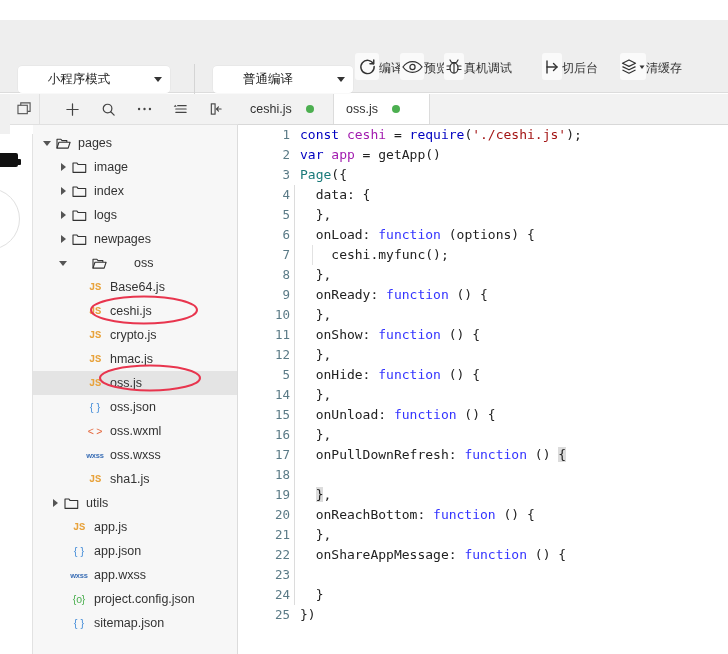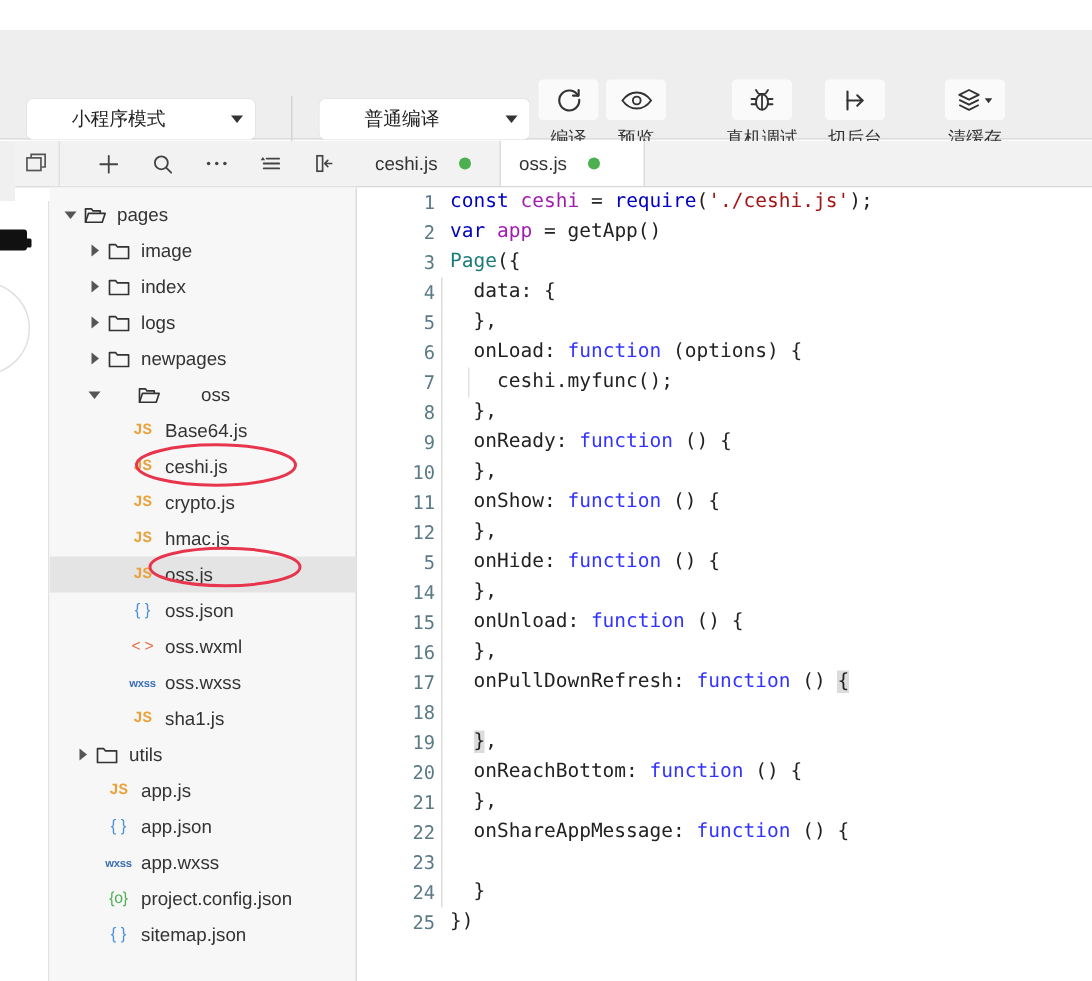--- a/index.html
+++ b/index.html
@@ -25,21 +25,21 @@
     font-size:12.5px; color:#222; box-shadow:0 0 0 0.5px rgba(0,0,0,.05);text-align:center;
   }
   .tb-select .lbl{ flex:1; white-space:nowrap; }
   .caret{
     width:0;height:0;border-left:4px solid transparent;border-right:4px solid transparent;
     border-top:5px solid #333; margin-left:14px;
   }
   .sep{ position:absolute; width:1px; background:#d4d4d4; }
 
   .tbtn{
-    position:absolute; width:48px; display:flex; flex-direction:column;
+    position:absolute; width:48px; display:flex; flex-direction:row;
     align-items:center; cursor:pointer; top:33px;
   }
   .tbtn .ico{
     width:40px;height:27px;background:#fafafa;border-radius:3px;
     display:flex;align-items:center;justify-content:center;
   }
   .tbtn .cap{ font-size:12px; color:#333; margin-top:4px; white-space:nowrap; }
 
   
   .rail{ position:absolute; left:0; top:94px; width:10px; height:560px; background:#f0f0f0; }
@@ -176,21 +176,21 @@
     <div class="tbtn" style="left:400px;">
       <div class="ico">
         <svg width="21" height="16" viewBox="0 0 22 14">
           <path d="M1 7c3-4.2 6.3-5.6 10-5.6S18 2.8 21 7c-3 4.2-6.3 5.6-10 5.6S4 11.2 1 7z" fill="none" stroke="#333" stroke-width="1.3"></path>
           <circle cx="11" cy="7" r="2.7" fill="none" stroke="#333" stroke-width="1.3"></circle>
         </svg>
       </div>
       <div class="cap">预览</div>
     </div>
 
-    <div class="tbtn" style="left:478px; width:60px;">
+    <div class="tbtn" style="left:444px; width:60px;">
       <div class="ico">
         <svg width="20" height="20" viewBox="0 0 20 20">
           <ellipse cx="10" cy="11" rx="4" ry="5.2" fill="none" stroke="#333" stroke-width="1.3"></ellipse>
           <path d="M10 6v10" stroke="#333" stroke-width="1.2"></path>
           <path d="M7.4 5.2 6 3M12.6 5.2 14 3" stroke="#333" stroke-width="1.2" stroke-linecap="round"></path>
           <path d="M6 9H3M6 12.5H3M14 9h3M14 12.5h3" stroke="#333" stroke-width="1.2" stroke-linecap="round"></path>
           <path d="M7.6 5.6h4.8" stroke="#333" stroke-width="1.2"></path>
         </svg>
       </div>
       <div class="cap">真机调试</div>

